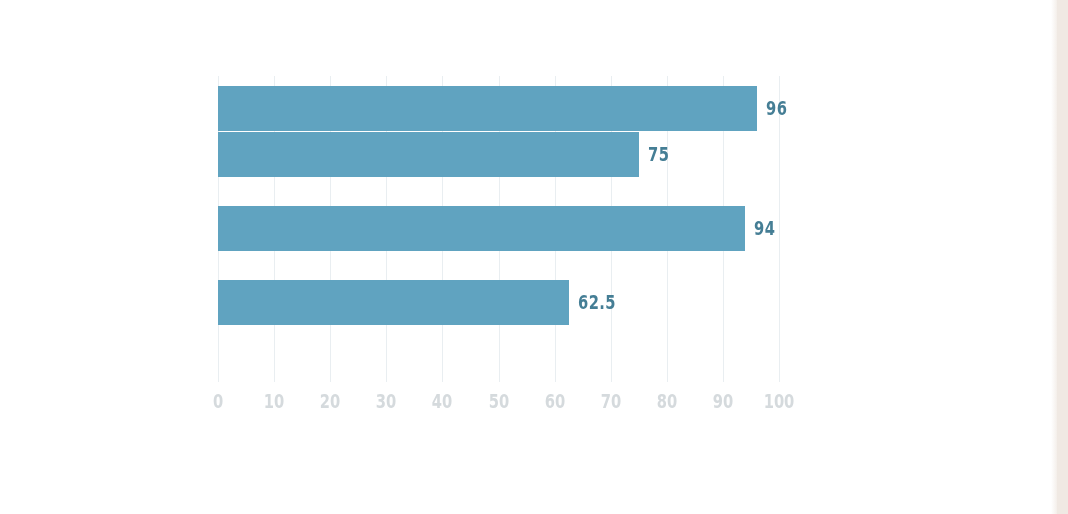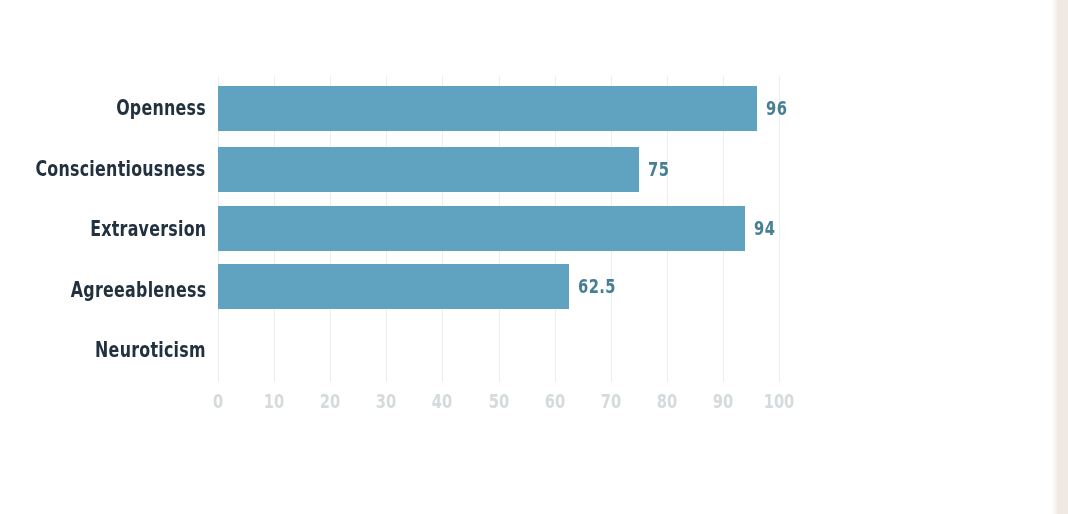--- a/index.html
+++ b/index.html
@@ -158,41 +158,34 @@
       <div class="gridline" style="left: 449px; background: rgb(233, 238, 241);"></div>
       <div class="gridline" style="left: 505px; background: rgb(233, 238, 241);"></div>
       <div class="gridline" style="left: 561px; background: rgb(233, 238, 241);"></div>
     </div>
 
   <div id="bars-layer">
       <div class="bar-row" style="top: 0px; width: 629px;">
         <div class="bar-rect" style="width: 539px; background: rgb(96, 163, 192);"></div>
         <div class="bar-value" style="left: 548px; color: rgb(69, 126, 149);">96</div>
       </div>
-      <div class="bar-row" style="top: 61px; width: 511px;">
+      <div class="bar-row" style="top: 46px; width: 511px;">
         <div class="bar-rect" style="width: 421px; background: rgb(96, 163, 192);"></div>
         <div class="bar-value" style="left: 430px; color: rgb(69, 126, 149);">75</div>
       </div>
       <div class="bar-row" style="top: 120px; width: 617px;">
         <div class="bar-rect" style="width: 527px; background: rgb(96, 163, 192);"></div>
         <div class="bar-value" style="left: 536px; color: rgb(69, 126, 149);">94</div>
       </div>
-      <div class="bar-row" style="top: 178px; width: 441px;">
+      <div class="bar-row" style="top: 194px; width: 441px;">
         <div class="bar-rect" style="width: 351px; background: rgb(96, 163, 192);"></div>
         <div class="bar-value" style="left: 360px; color: rgb(69, 126, 149);">62.5</div>
       </div>
     </div>
 
-  <div id="category-labels">
-      <div class="cat-label" style="top: 0px; color: rgb(34, 49, 63);">Openness</div>
-      <div class="cat-label" style="top: 61px; color: rgb(34, 49, 63);">Conscientiousness</div>
-      <div class="cat-label" style="top: 121px; color: rgb(34, 49, 63);">Extraversion</div>
-      <div class="cat-label" style="top: 182px; color: rgb(34, 49, 63);">Agreeableness</div>
-      <div class="cat-label" style="top: 242px; color: rgb(34, 49, 63);">Neuroticism</div>
-    </div>
 
   <div id="x-axis">
       <div class="tick-label" style="left: 0px; color: rgb(213, 218, 221);">0</div>
       <div class="tick-label" style="left: 56px; color: rgb(213, 218, 221);">10</div>
       <div class="tick-label" style="left: 112px; color: rgb(213, 218, 221);">20</div>
       <div class="tick-label" style="left: 168px; color: rgb(213, 218, 221);">30</div>
       <div class="tick-label" style="left: 224px; color: rgb(213, 218, 221);">40</div>
       <div class="tick-label" style="left: 281px; color: rgb(213, 218, 221);">50</div>
       <div class="tick-label" style="left: 337px; color: rgb(213, 218, 221);">60</div>
       <div class="tick-label" style="left: 393px; color: rgb(213, 218, 221);">70</div>

